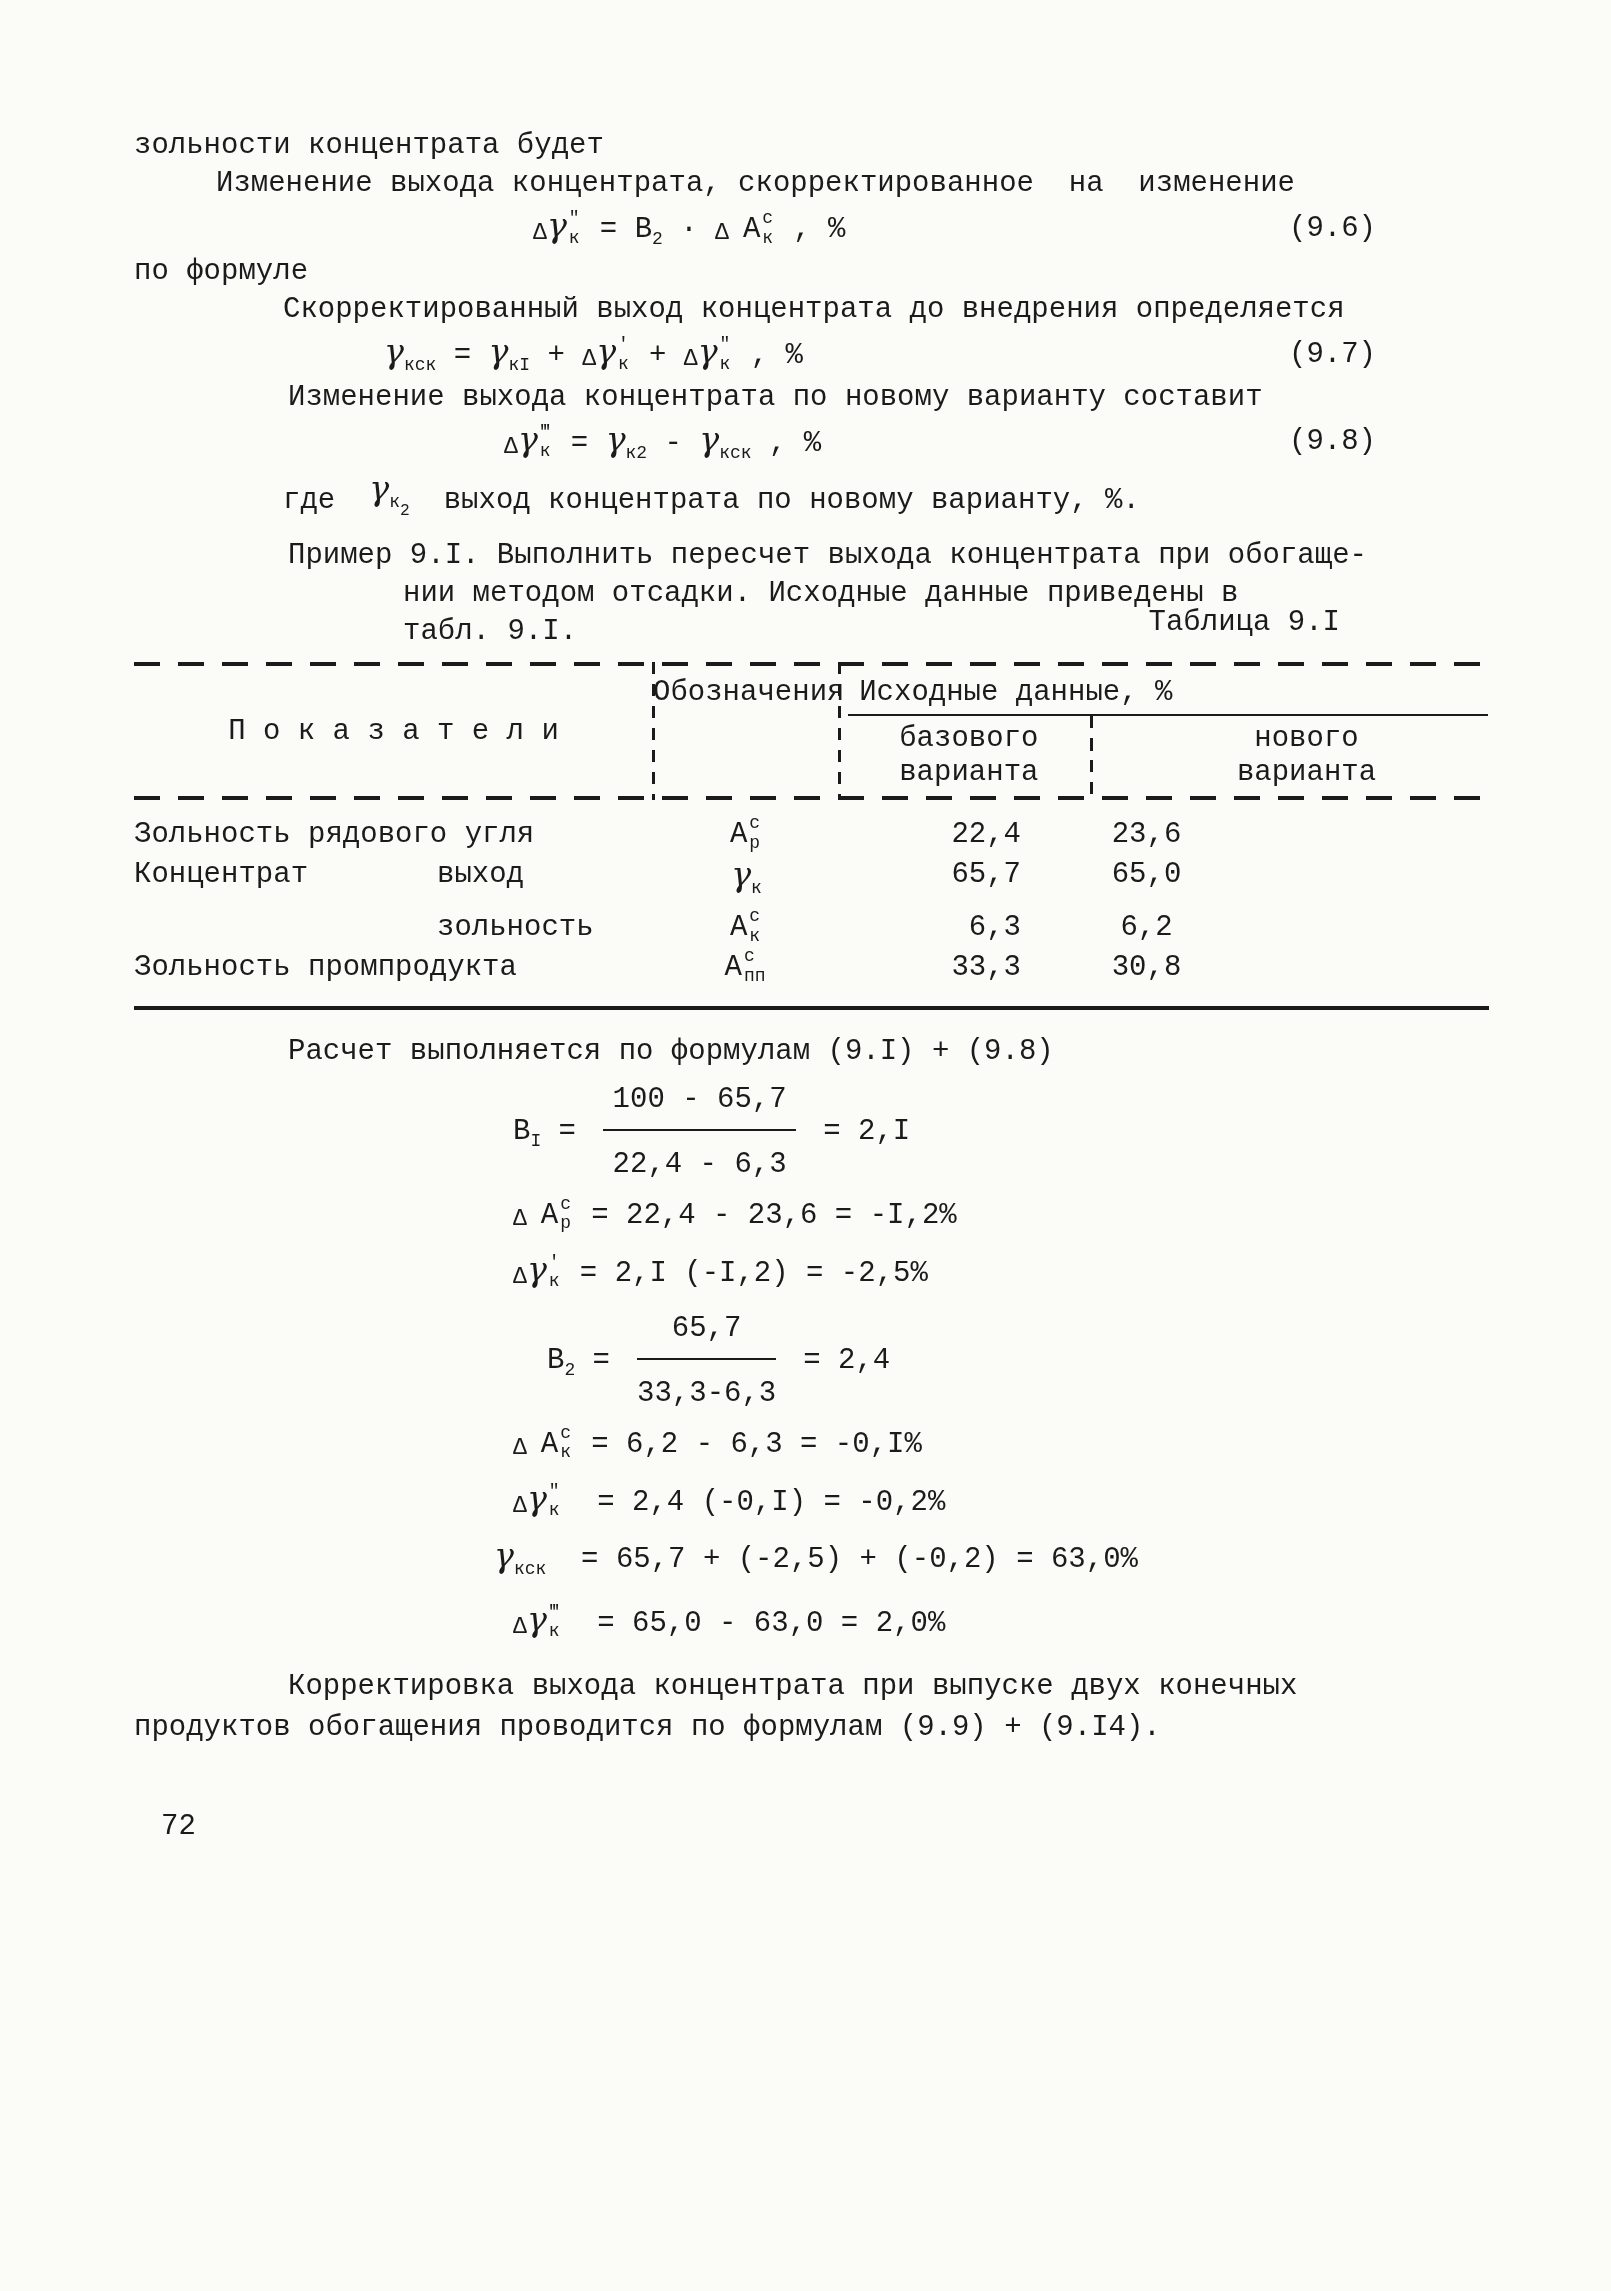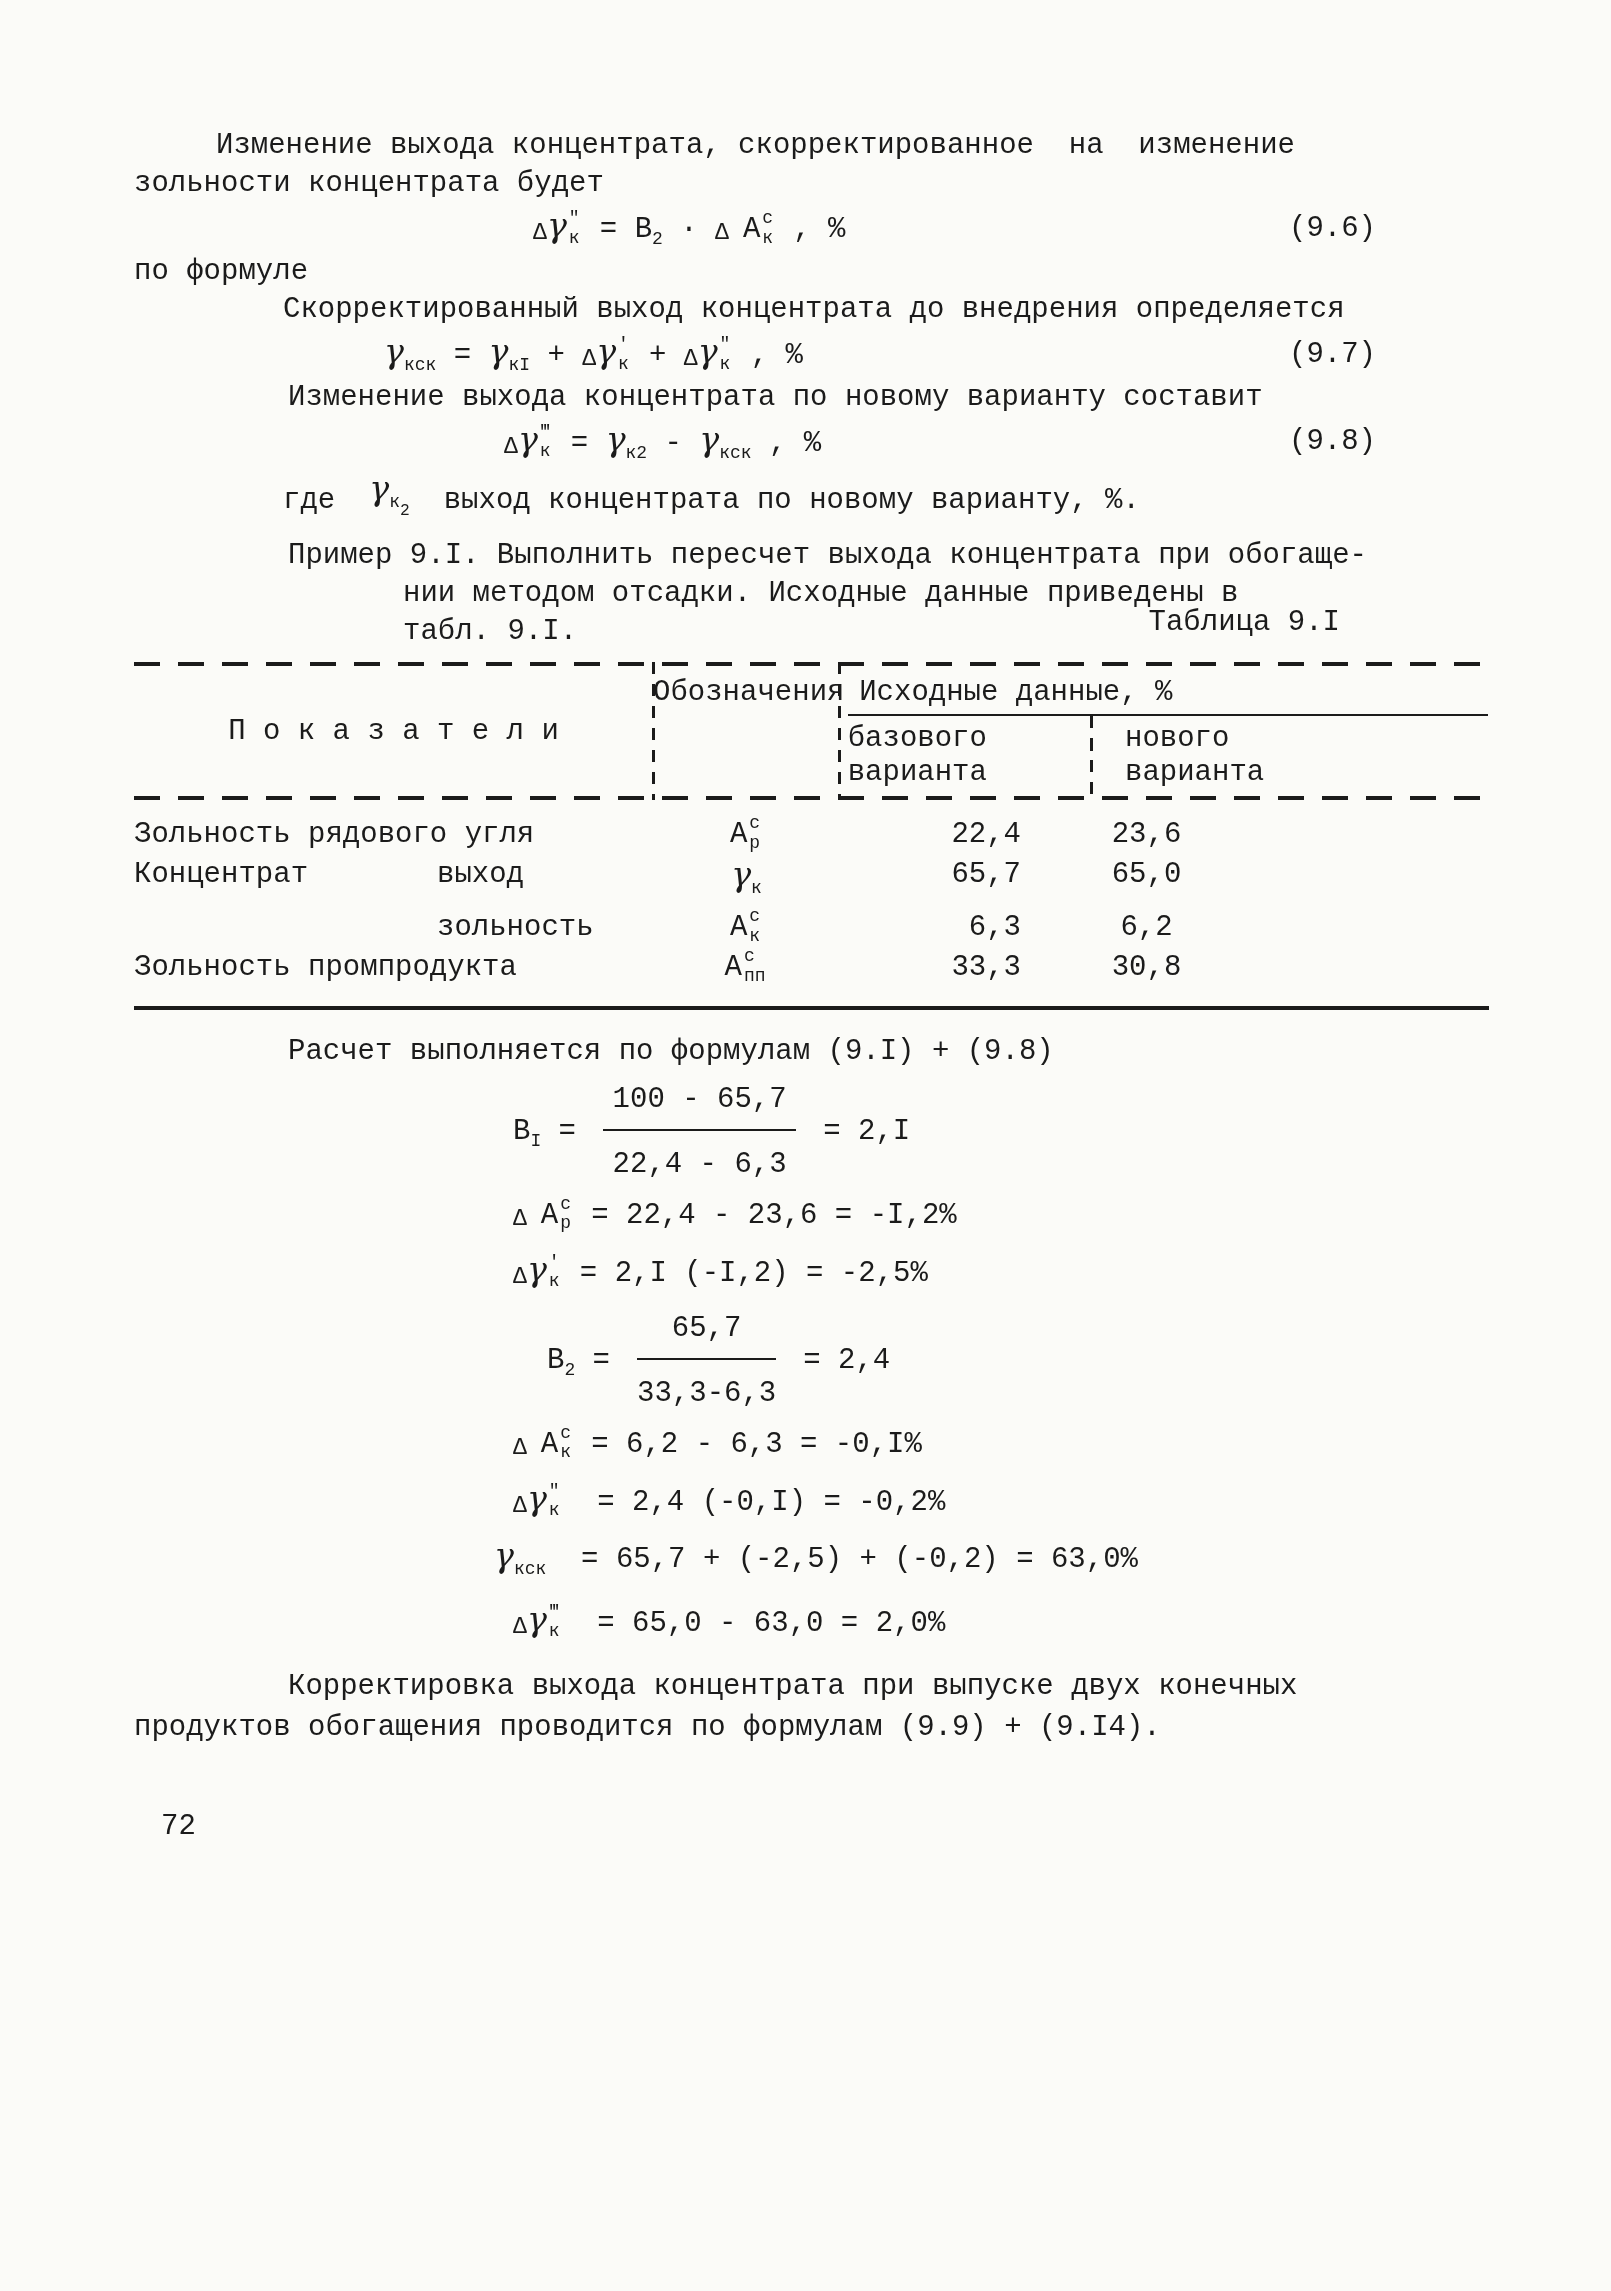--- a/index.html
+++ b/index.html
@@ -56,21 +56,21 @@
     background: repeating-linear-gradient(90deg, #1b1b1b 0 26px, transparent 26px 44px); }
   .rule-solid { height: 4.8px; background: #1b1b1b; }
   .t-header { position: relative; display: grid; grid-template-columns: 519px 187px 648px; padding: 7.7px 0 5.8px; }
   .th-name { align-self: center; text-align: center; line-height: 38px; }
   .th-sym  { text-align: center; line-height: 38px; }
   .th-data-title { display: block; margin-left: 7.7px; border-bottom: 2.9px solid #1b1b1b;
                    padding: 0 0 3.8px 11.5px; line-height: 37px; white-space: pre; }
   .th-data-sub { display: grid; grid-template-columns: 250px 1fr; margin-top: 5.8px; }
   .th-sub-base { padding-left: 7.7px; }
   .th-sub-new  { padding-left: 35px; }
-  .th-data-sub .para-line { line-height: 34px; }
+  .th-data-sub .para-line { line-height: 34px; text-align: center; }
   .vl { position: absolute; width: 2.9px;
     background: repeating-linear-gradient(180deg, #1b1b1b 0 12.5px, transparent 12.5px 22px); }
   .vl-a { left: 518px; top: -3.8px; bottom: -3.8px; }
   .vl-b { left: 704px; top: -3.8px; bottom: -3.8px; }
   .vl-c { left: 956px; top: 50px; bottom: -3.8px; }
   .t-body { padding: 15.4px 0 17.3px; }
   .t-row { display: grid; grid-template-columns: 519px 187px 250px 399px; line-height: 40px; }
   .td-name { display: flex; white-space: pre; }
   .td-name-main { width: 303px; flex: none; }
   .td-sym { text-align: center; }
@@ -88,22 +88,22 @@
   .outro .para-line { line-height: 41px; }
 
   .page-number { margin-top: 60px; padding-left: 27px; line-height: 38px; }
 </style>
 </head>
 <body>
 
 <main class="content">
 
   <section>
+    <span class="para-line">зольности концентрата будет</span>
     <span class="para-line ind-85">Изменение выхода концентрата, скорректированное  на  изменение</span>
-    <span class="para-line">зольности концентрата будет</span>
   </section>
 
   <div class="formula-row">
     <span class="f-body fi-415"><span class="tok-d">Δ</span><span class="tok-g">γ</span><span class="stack"><span class="st-sup">″</span><span class="st-sub">к</span></span><span> = В</span><span class="tok-sub">2</span><span> · </span><span class="tok-d">Δ </span><span>А</span><span class="stack"><span class="st-sup">с</span><span class="st-sub">к</span></span><span> , %</span></span>
     <span class="f-num">(9.6)</span>
   </div>
 
   <section>
     <span class="para-line">по формуле</span>
     <span class="para-line ind-155">Скорректированный выход концентрата до внедрения определяется</span>

